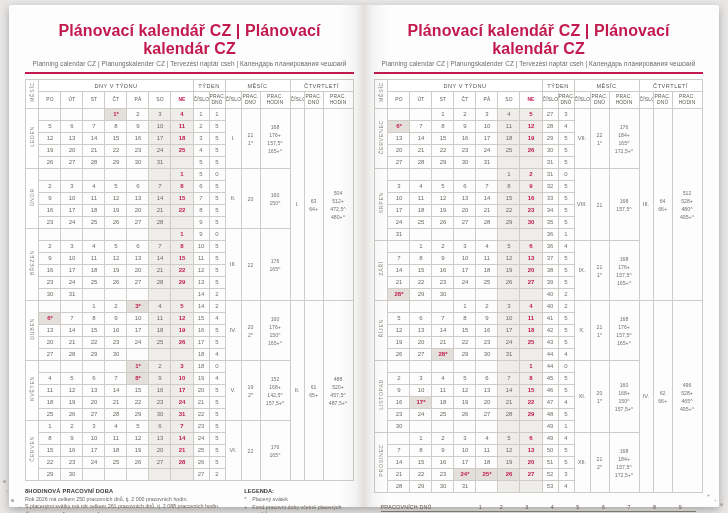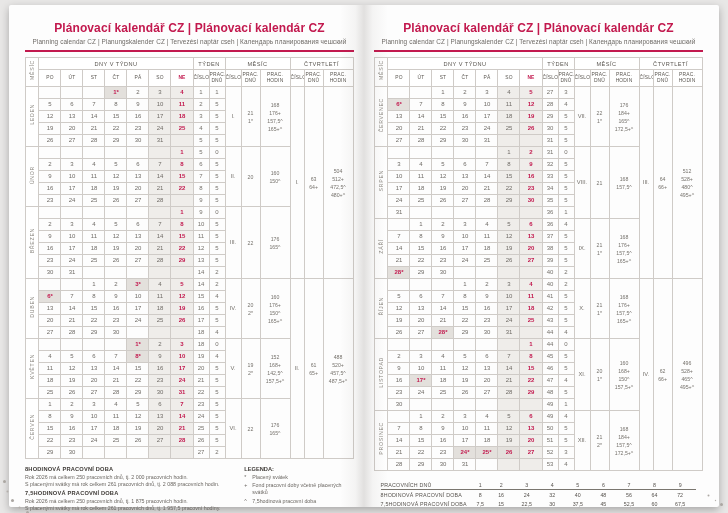--- a/index.html
+++ b/index.html
@@ -14,21 +14,21 @@
     box-shadow:0 3px 9px rgba(0,0,0,0.28);
   }
   .page{width:355px;height:100%;box-sizing:border-box;position:relative;}
   .page-left{padding:12px 10px 0 16px;}
   .page-right{padding:12px 16px 0 10px;}
   .gutter{
     position:absolute;left:331px;top:0;width:48px;height:100%;pointer-events:none;
     background:linear-gradient(to right,rgba(0,0,0,0) 0%,rgba(100,92,85,0.06) 32%,rgba(80,72,65,0.16) 50%,rgba(100,92,85,0.06) 68%,rgba(0,0,0,0) 100%);
   }
   .ptitle{
-    text-align:center;color:#c2194e;font-size:12px;font-weight:bold;
+    text-align:center;color:#c2194e;font-size:16px;font-weight:bold;
     letter-spacing:0.1px;line-height:1.1;margin-top:5px;
   }
   .psub{
     text-align:center;color:#6e6a66;font-size:6.4px;margin-top:3px;letter-spacing:0.1px;
   }
   .rule-top{height:2px;background:#c2194e;margin-top:5px;}
   
   table.cal{border-collapse:collapse;table-layout:fixed;margin:5px auto 0;width:327px;}
   .cal th,.cal td{border:1px solid #cfcbc7;padding:0;text-align:center;overflow:hidden;}
   .cal th{font-weight:normal;color:#5a5650;background:#fff;}

